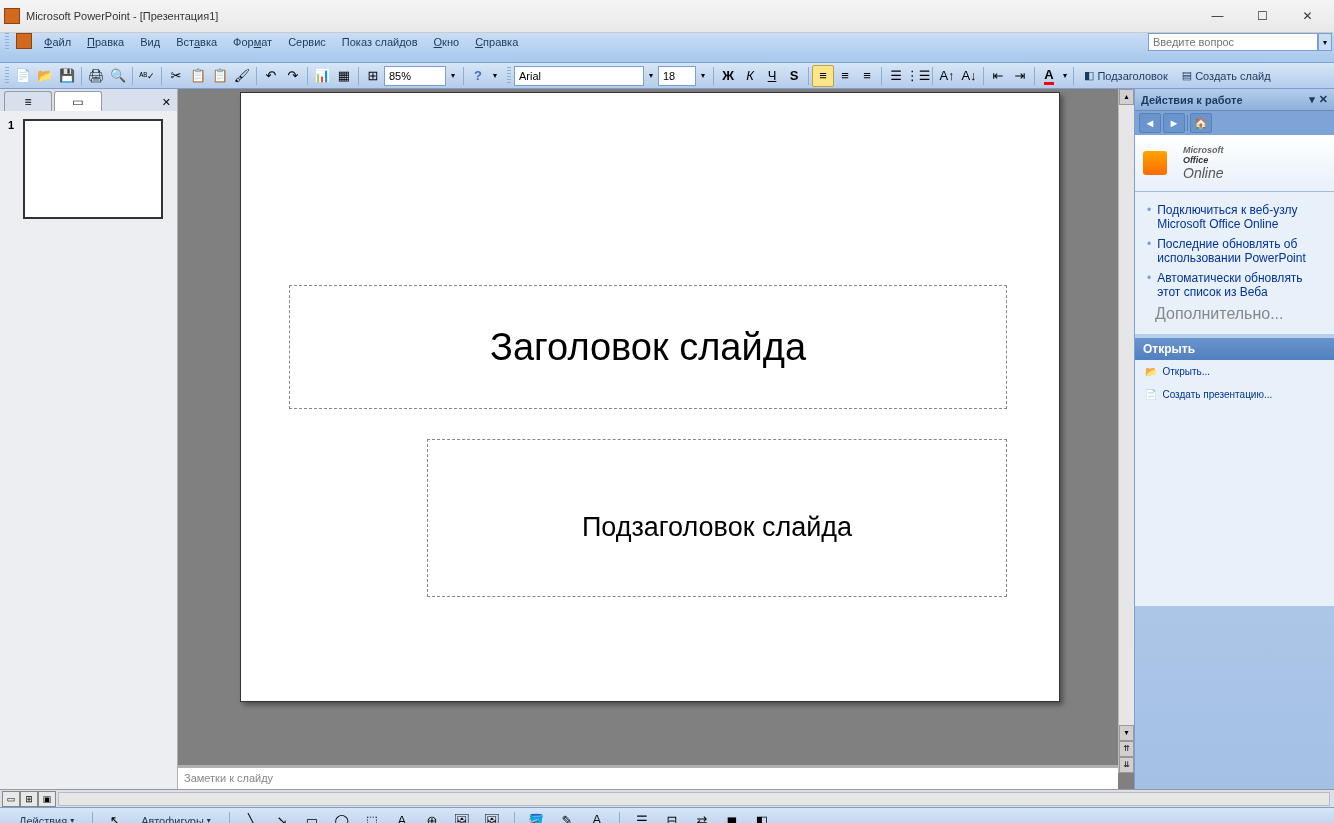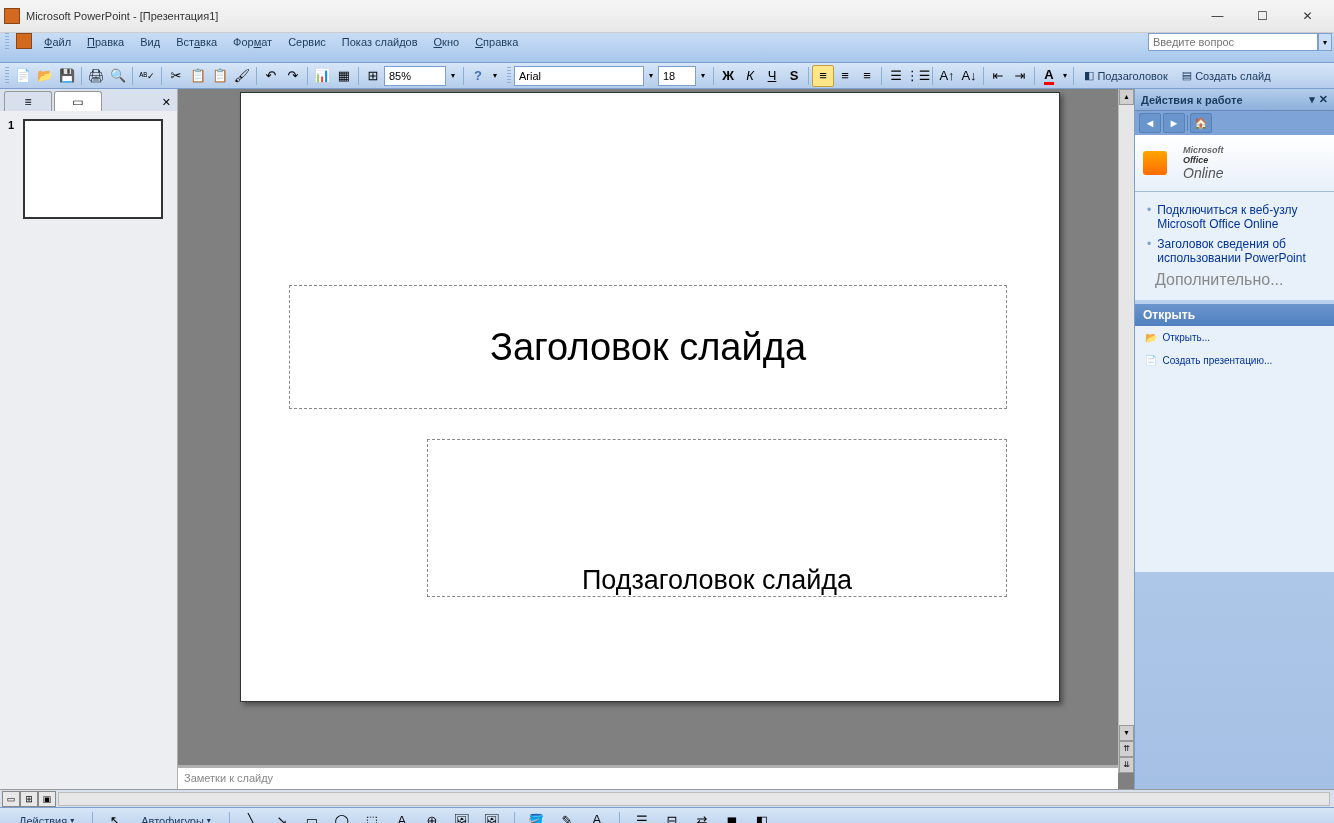--- a/index.html
+++ b/index.html
@@ -40,21 +40,21 @@
 .outline-close { margin-left: auto; font-size: 11px; cursor: pointer; padding: 2px; }
 .thumb-area { padding: 8px; background: #edeef1; }
 .thumb-num { font-size: 11px; font-weight: bold; display: inline-block; vertical-align: top; margin-right: 4px; }
 .thumb { display: inline-block; width: 140px; height: 100px; background: #fff; border: 2px solid #333; }
 
 
 .slide-area { flex: 1; background: #808080; position: relative; overflow: hidden; }
 .slide-canvas { position: absolute; left: 62px; top: 3px; width: 820px; height: 610px; background: #fff; border: 1px solid #333; box-shadow: 3px 3px 5px rgba(0,0,0,0.4); }
 .placeholder { position: absolute; border: 1px dashed #888; display: flex; align-items: center; justify-content: center; text-align: center; }
 .ph-title { left: 48px; top: 192px; width: 718px; height: 124px; font-size: 38px; color: #000; }
-.ph-sub { left: 186px; top: 346px; width: 580px; height: 158px; font-size: 27px; align-items: flex-end; padding-top: 18px; }
+.ph-sub { left: 186px; top: 346px; width: 580px; height: 158px; font-size: 27px; align-items: center; padding-top: 18px; }
 .slide-scroll-v { position: absolute; right: 0; top: 0; width: 16px; height: calc(100% - 16px); background: #e6e6e6; border-left: 1px solid #bbb; }
 .slide-scroll-v .sbtn { height: 16px; background: #d0d0d0; border: 1px solid #999; font-size: 8px; text-align: center; line-height: 14px; }
 .slide-scroll-v .snav { position: absolute; bottom: 0; width: 100%; }
 .notes-bar { position: absolute; left: 0; bottom: 0; right: 16px; height: 24px; background: #fff; border-top: 3px solid #b0b0b0; font-size: 11px; padding: 4px 6px; color: #888; }
 
 
 .task-pane { width: 200px; background: linear-gradient(#c1d7f0, #a4c0e4); border-left: 1px solid #7a9fd0; font-size: 11px; }
 .task-head { height: 22px; background: linear-gradient(#b5cdeb, #8eb0dc); display: flex; align-items: center; padding: 0 6px; color: #1a3a5e; font-weight: bold; border-bottom: 1px solid #6a8ab8; }
 .task-head .tclose { margin-left: auto; display: flex; gap: 4px; }
 .task-nav { height: 24px; background: #7da3d7; display: flex; align-items: center; padding: 0 4px; gap: 2px; }
@@ -249,21 +249,22 @@
       <div class="olg">
         <div class="o-icon"></div>
         <div>
           <b>Microsoft</b>
           <span style="font-size:14px"><b style="color:#333">Office</b> <span style="color:#555">Online</span></span>
         </div>
       </div>
     </div>
     <div class="task-links">
       <div class="tlink">Подключиться к веб-узлу Microsoft Office Online</div>
-      <div class="tlink">Заголовок сведения об использовании PowerPoint</div>
+      <div class="tlink">Последние обновлять об использовании PowerPoint</div>
+      <div class="tlink">Автоматически обновлять этот список из Веба</div>
       <div class="task-more">Дополнительно...</div>
     </div>
     <div class="task-section-head">Открыть</div>
     <div style="background:#e8f0fa;padding-bottom:200px">
       <div class="task-action">
         <span>📂</span>
         <span>Открыть...</span>
       </div>
       <div class="task-action">
         <span>📄</span>

